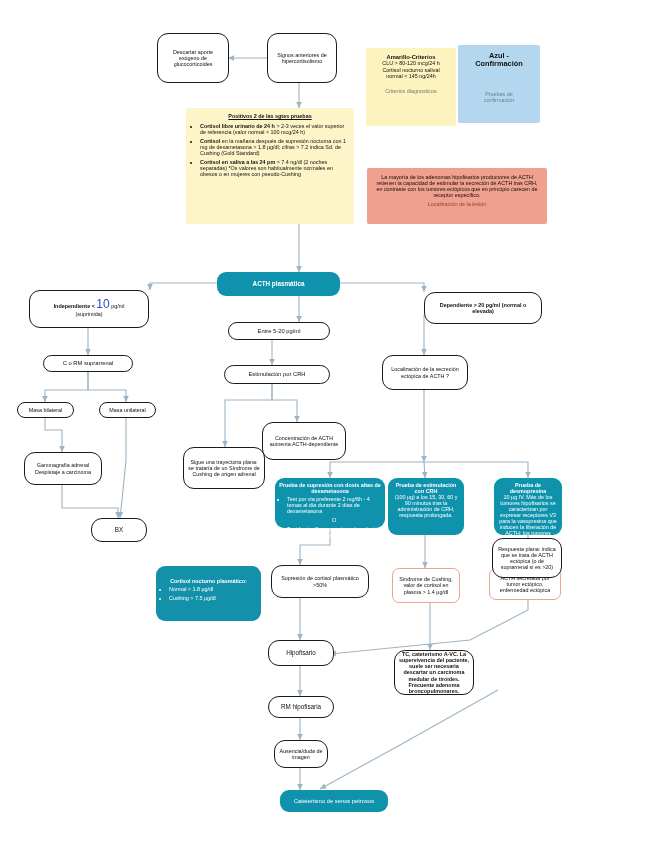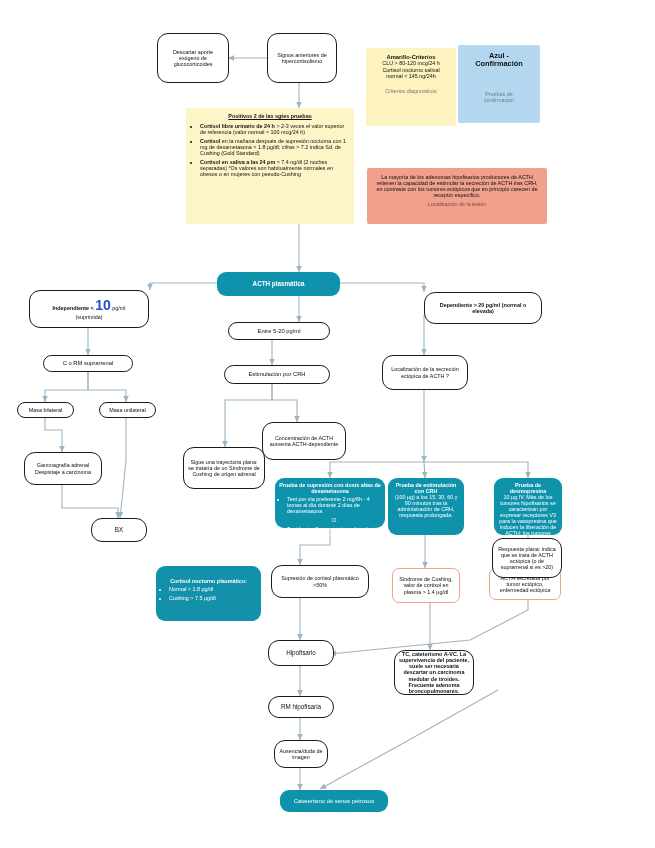--- a/index.html
+++ b/index.html
@@ -22,21 +22,21 @@
 
   .t6{font-size:5.4px}
   .t65{font-size:5.8px}
   .t7{font-size:6.3px}
   .t8{font-size:7.4px}
   .b{font-weight:bold}
   .u{text-decoration:underline}
   .pad{padding:3px 4px}
   ul.bl{margin:0;padding-left:8px;text-align:left;}
   ul.bl li{margin:0 0 3px 0;}
-  .blue-num{color:#1f4fd8;font-weight:bold;font-size:14px;}
+  .blue-num{color:#1f4fd8;font-weight:normal;font-size:12px;}
 </style>
 </head>
 <body>
 
 <div class="canvas">
 
   <svg class="edges" viewBox="0 0 655 848">
     <defs>
       <marker id="ah" markerWidth="7" markerHeight="7" refX="5.6" refY="2.6" orient="auto">
         <path d="M0,0 L5.6,2.6 L0,5.2 z" fill="#9db4c4"></path>

